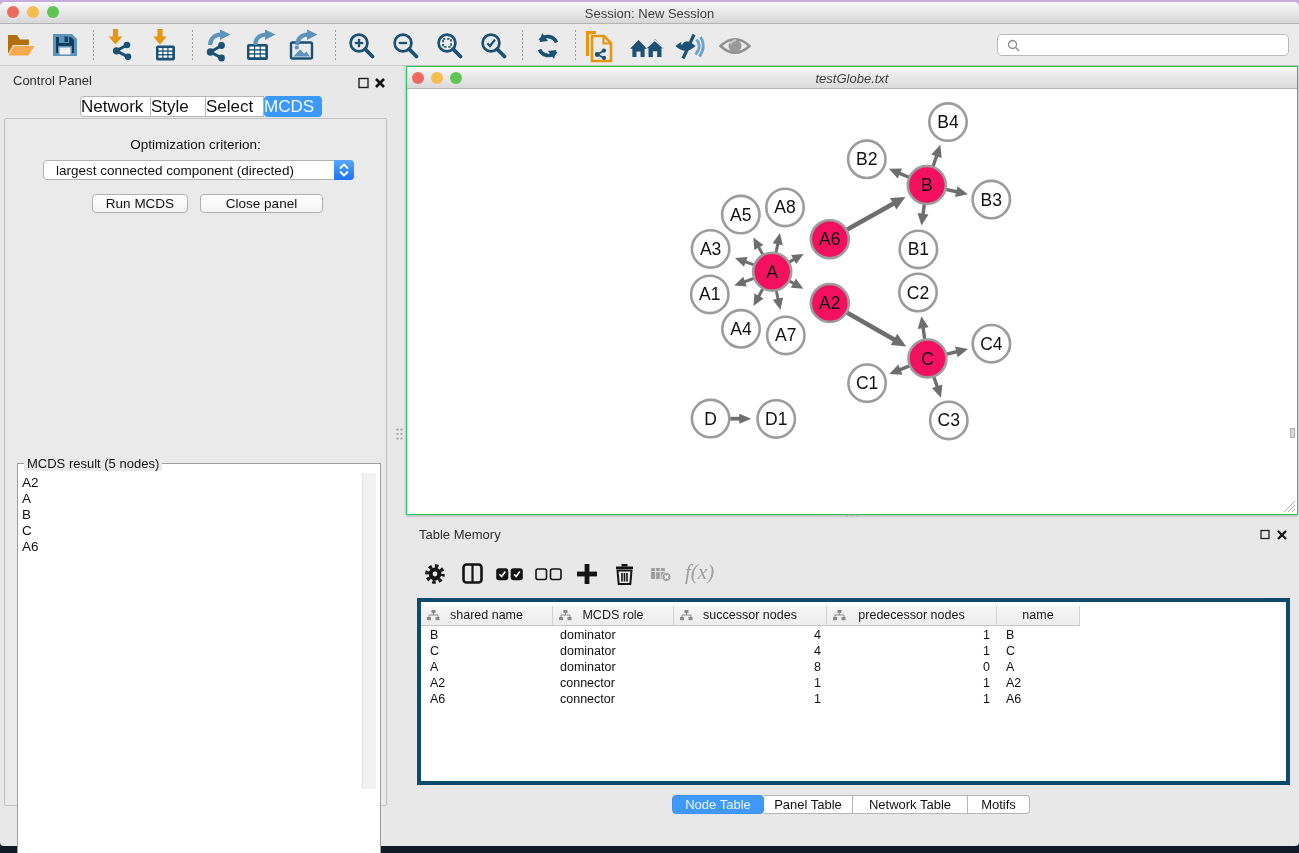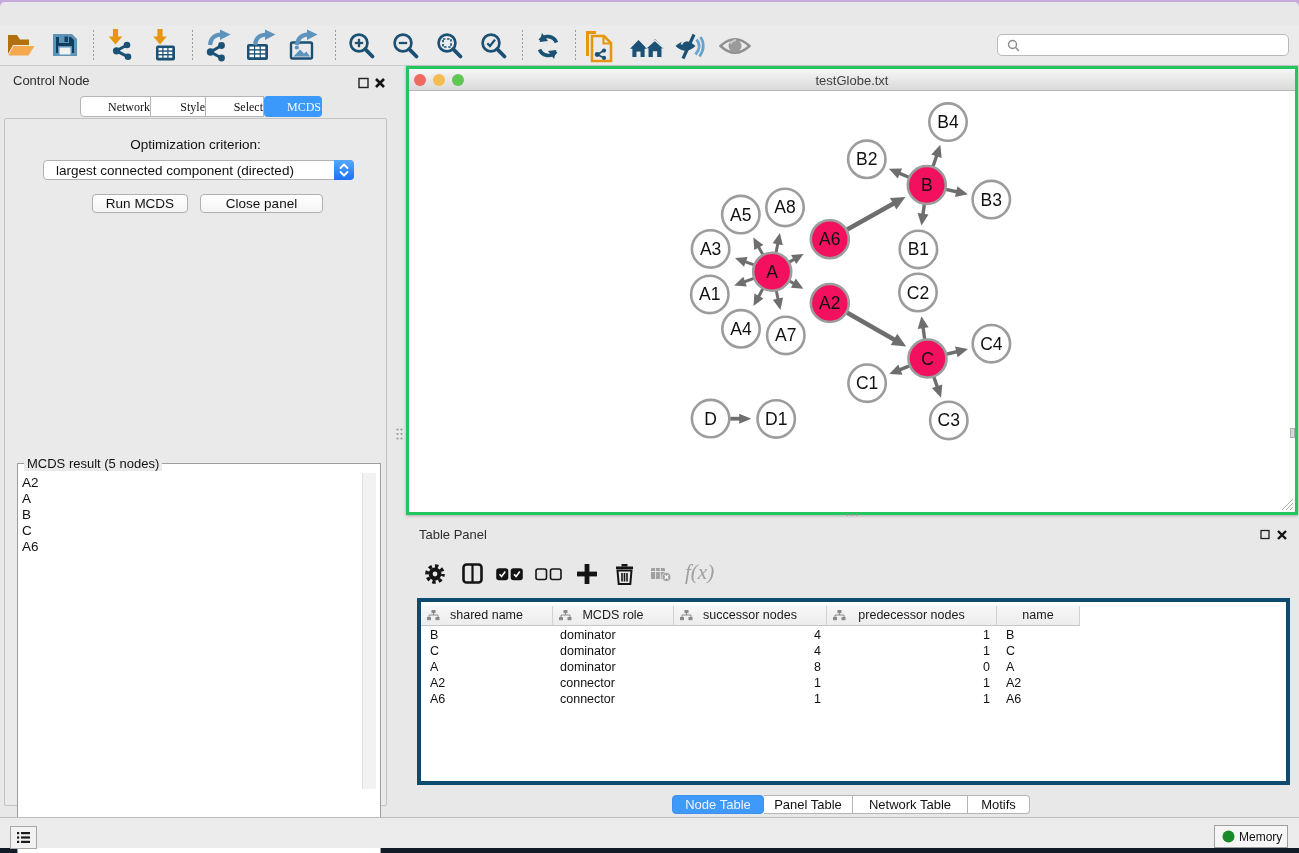--- a/index.html
+++ b/index.html
@@ -14,33 +14,33 @@
 #titlebar .t { position:absolute; top:4px; width:100%; text-align:center; font-size:13px; color:#3f3f3f; }
 
 #toolbar { left:0; top:23px; width:1299px; height:41px; background:#ebebeb; border-bottom:1px solid #cccccc; }
 .vsep { position:absolute; top:5px; height:32px; width:1px; background-image:linear-gradient(#9a9a9a 40%, rgba(0,0,0,0) 0%); background-size:1px 4px; }
 #searchbox { position:absolute; left:997px; top:9px; width:292px; height:22px; background:#ffffff; border:1px solid #b9b9b9; border-radius:5px; }
 
 #cpanel { left:0; top:64px; width:391px; height:753px; background:#e8e8e8; }
 .paneltitle { font-size:13px; color:#2e2e2e; }
 #cpbox { position:absolute; left:4px; top:52px; width:383px; height:688px; border:1px solid #c2c2c2; background:#eaeaea; border-radius:2px; }
 .tabrow { position:absolute; top:30px; left:80px; height:21px; display:flex; }
-.tab { height:21px; line-height:20px; font-size:12px; text-align:right; background:#ffffff; border:1px solid #b5b5b5; border-left:none; color:#111;font-family:Liberation Serif, serif; }
+.tab { height:21px; line-height:20px; font-size:17px; text-align:left; background:#ffffff; border:1px solid #b5b5b5; border-left:none; color:#111; }
 .tab.first { border-left:1px solid #b5b5b5; border-radius:4px 0 0 4px; }
 .tab.sel { background:#3b99fc; color:#f4f9ff; border-color:#3b99fc; border-radius:4px; }
 #optlabel { position:absolute; left:0; top:71px; width:391px; text-align:center; font-size:13.5px; color:#111; }
 #dropdown { position:absolute; left:43px; top:94px; width:311px; height:20px; background:#fff; border:1px solid #b2b2b2; border-radius:4px; font-size:13.5px; color:#111; line-height:19px; padding-left:12px; }
 #dropstep { position:absolute; right:-1px; top:-1px; width:20px; height:20px; border-radius:0 4px 4px 0; background:linear-gradient(#54a8fb,#1d72f3); }
 .btn { position:absolute; height:19px; background:linear-gradient(#ffffff,#f4f4f4); border:1px solid #b0b0b0; border-radius:4px; font-size:13.5px; color:#111; text-align:center; line-height:17px; }
 #fieldset { position:absolute; left:17px; top:397px; width:364px; height:414px; border:1px solid #9d9d9d; background:#fff; }
 #fieldlegend { position:absolute; left:6px; top:-8px; background:#eaeaea; font-size:13px; color:#111; padding:0 3px; }
 #listitems { position:absolute; left:4px; top:11px; font-size:13.5px; color:#111; line-height:16px; }
 #listscroll { position:absolute; right:4px; top:9px; width:14px; height:316px; background:#f2f2f2; border-left:1px solid #e0e0e0; }
 
-#netwin { left:406px; top:64px; width:892px; height:449px; background:#ffffff; border:3px solid #22c55e; box-shadow:0 1px 3px rgba(0,0,0,0.25); }
+#netwin { left:406px; top:64px; width:892px; height:449px; background:#ffffff; border:1px solid #22c55e; box-shadow:0 1px 3px rgba(0,0,0,0.25);font-style:italic; }
 #nettitle { position:absolute; left:0; top:0; width:100%; height:22px; background:linear-gradient(#f6f6f6,#dadada); border-bottom:1px solid #b6b6b6; }
 #nettitle .t { position:absolute; top:4px; width:100%; text-align:center; font-size:13px; color:#3f3f3f; }
 
 #tpanel { left:406px; top:519px; width:893px; height:296px; background:#e8e8e8; }
 #tablebox { position:absolute; left:11px; top:77px; width:873px; height:187px; background:#ffffff; border:4px solid #0c4a6e; }
 .thead { position:absolute; top:4px; height:20px; background:linear-gradient(#f6f6f6,#ededed); border-right:1px solid #d2d2d2; border-bottom:1px solid #c5c5c5; font-size:12.5px; color:#1a1a1a; text-align:center; line-height:19px; }
 .trow { position:absolute; font-size:12.5px; color:#111; height:16px; line-height:16px; }
 .btabs { position:absolute; top:274px; left:266px; height:19px; display:flex; }
 .btab { height:19px; line-height:18px; font-size:13px; text-align:center; background:#fff; border:1px solid #b5b5b5; border-left:none; color:#111; }
 .btab.first { border-left:1px solid #b5b5b5; border-radius:4px 0 0 4px; }
@@ -48,20 +48,26 @@
 .btab.sel { background:#3f99f8; color:#eef5fd; border-color:#3f90ef; border-radius:4px; }
 
 #statusbar { left:0; top:815px; width:1299px; height:31px; background:#ececec; border-top:1px solid #bdbdbd; }
 #memorybtn { position:absolute; right:11px; top:7px; width:74px; height:23px; background:#f6f6f6; border:1px solid #9f9f9f; font-size:12.5px; color:#111; }
 #listbtn { position:absolute; left:10px; top:8px; width:27px; height:23px; background:#f2f2f2; border:1px solid #a8a8a8; }
 </style>
 </head>
 <body>
 <div id="deskTop"></div>
 <div id="win">
+  <div id="titlebar" class="abs">
+    <div class="tl" style="left:7px;top:4px;background:#ee6a5f;"></div>
+    <div class="tl" style="left:27px;top:4px;background:#f5bd4f;"></div>
+    <div class="tl" style="left:47px;top:4px;background:#61c554;"></div>
+    <div class="t">Session: New Session</div>
+  </div>
   <div id="toolbar" class="abs">
     <svg class="abs" style="left:6px;top:7px" width="30" height="26" viewBox="0 0 30 26">
         <path d="M2 3 L11 3 L14 7.5 L23 7.5 L23 13 L7 13 L2 22 Z" fill="#b26f0e"></path>
         <path d="M7.5 14 L28.5 14 L22.5 23.5 L2.5 23.5 Z" fill="#f5a84c"></path>
       </svg>
     <svg class="abs" style="left:51px;top:7px" width="28" height="26" viewBox="0 0 28 26">
         <path d="M2 2 L21 2 L26 7 L26 24 L2 24 Z" fill="#5e93b8"></path>
         <path d="M5 5 L20 5 L23 8 L23 21 L5 21 Z" fill="#0f3e5e"></path>
         <rect x="8" y="4" width="10" height="7" fill="#5e93b8"></rect>
         <rect x="13.5" y="4.5" width="3.4" height="5.5" fill="#0f3e5e"></rect>
@@ -182,21 +188,21 @@
     <div class="vsep" style="left:575px;"></div>
     <div id="searchbox">
       <svg width="14" height="14" style="position:absolute;left:9px;top:4px" viewBox="0 0 14 14">
           <circle cx="5.5" cy="5.5" r="4" fill="none" stroke="#8b8b8b" stroke-width="1.4"></circle>
           <line x1="8.6" y1="8.6" x2="12" y2="12" stroke="#8b8b8b" stroke-width="1.4"></line>
         </svg>
     </div>
   </div>
 
   <div id="cpanel" class="abs">
-    <div class="paneltitle abs" style="left:13px;top:7px;">Control Node</div>
+    <div class="paneltitle abs" style="left:13px;top:7px;">Control Panel</div>
     <svg class="abs" style="left:358px;top:11px;" width="30" height="12" viewBox="0 0 30 12">
         <rect x="1" y="1.5" width="9" height="9" fill="none" stroke="#222" stroke-width="1.4"></rect>
         <path d="M18 2 L26 10 M26 2 L18 10" stroke="#141414" stroke-width="2.6"></path>
       </svg>
     <div id="cpbox"></div>
     <div class="tabrow">
       <div class="tab first" style="width:71px;">Network</div>
         <div class="tab" style="width:55px;">Style</div>
         <div class="tab" style="width:58px;">Select</div>
         <div class="tab sel" style="width:58px;">MCDS</div>
@@ -305,21 +311,21 @@
 <text x="948.8" y="424.4" font-size="17.5" fill="#111" text-anchor="middle">C3</text>
 <circle cx="991.4" cy="341.7" r="18.7" fill="#ffffff" stroke="#9c9c9c" stroke-width="2.6"></circle>
 <text x="991.4" y="347.7" font-size="17.5" fill="#111" text-anchor="middle">C4</text>
 <circle cx="710.6" cy="416.6" r="18.7" fill="#ffffff" stroke="#9c9c9c" stroke-width="2.6"></circle>
 <text x="710.6" y="422.6" font-size="17.5" fill="#111" text-anchor="middle">D</text>
 <circle cx="776.2" cy="416.9" r="18.7" fill="#ffffff" stroke="#9c9c9c" stroke-width="2.6"></circle>
 <text x="776.2" y="422.9" font-size="17.5" fill="#111" text-anchor="middle">D1</text>
 </svg>
 
   <div id="tpanel" class="abs">
-    <div class="paneltitle abs" style="left:13px;top:6px;">Table Panel</div>
+    <div class="paneltitle abs" style="left:13px;top:6px;">Table Memory</div>
     <svg class="abs" style="left:854px;top:8px;" width="30" height="12" viewBox="0 0 30 12">
         <rect x="1" y="1.5" width="8" height="8" fill="none" stroke="#222" stroke-width="1.3"></rect>
         <path d="M18 2 L26 10 M26 2 L18 10" stroke="#141414" stroke-width="2.4"></path>
       </svg>
     <svg class="abs" style="left:17px;top:42px" width="24" height="22" viewBox="0 0 24 22">
         <circle cx="12" cy="11" r="8" fill="none" stroke="#141414" stroke-width="3.6" stroke-dasharray="3.4 3.0" stroke-dashoffset="1"></circle>
         <circle cx="12" cy="11" r="6.4" fill="#141414"></circle>
         <circle cx="12" cy="11" r="2.4" fill="#e8e8e8"></circle>
       </svg>
     <svg class="abs" style="left:56px;top:42px" width="22" height="22" viewBox="0 0 22 22">
@@ -418,38 +424,20 @@
       <div class="trow" style="left:585px;top:89px;">A6</div>
     </div>
     <div class="btabs">
       <div class="btab sel first" style="width:92px;">Node Table</div>
         <div class="btab" style="width:89px;">Panel Table</div>
         <div class="btab" style="width:115px;">Network Table</div>
         <div class="btab last" style="width:62px;">Motifs</div>
     </div>
   </div>
 
-  <div id="statusbar" class="abs">
-    <div id="listbtn"><svg width="25" height="21" viewBox="0 0 25 21">
-          <g fill="#1a1a1a">
-            <rect x="6" y="5" width="2.2" height="2.2"></rect>
-            <rect x="10" y="5" width="9" height="2.2"></rect>
-            <rect x="6" y="9.4" width="2.2" height="2.2"></rect>
-            <rect x="10" y="9.4" width="9" height="2.2"></rect>
-            <rect x="6" y="13.8" width="2.2" height="2.2"></rect>
-            <rect x="10" y="13.8" width="9" height="2.2"></rect>
-          </g>
-        </svg></div>
-    <div id="memorybtn">
-        <svg width="13" height="13" style="position:absolute;left:7px;top:4px;" viewBox="0 0 13 13">
-          <circle cx="6.5" cy="6.5" r="6" fill="#1b8a28"></circle>
-        </svg>
-        <span style="position:absolute;left:24px;top:4px;font-size:12px;">Memory</span>
-      </div>
-  </div>
 </div>
   <svg class="abs" style="left:395px;top:427px;" width="9" height="14" viewBox="0 0 9 14">
     <g fill="#9a9a9a">
       <circle cx="2.5" cy="2.5" r="1.1"></circle>
       <circle cx="6.5" cy="2.5" r="1.1"></circle>
       <circle cx="2.5" cy="7" r="1.1"></circle>
       <circle cx="6.5" cy="7" r="1.1"></circle>
       <circle cx="2.5" cy="11.5" r="1.1"></circle>
       <circle cx="6.5" cy="11.5" r="1.1"></circle>
     </g>

